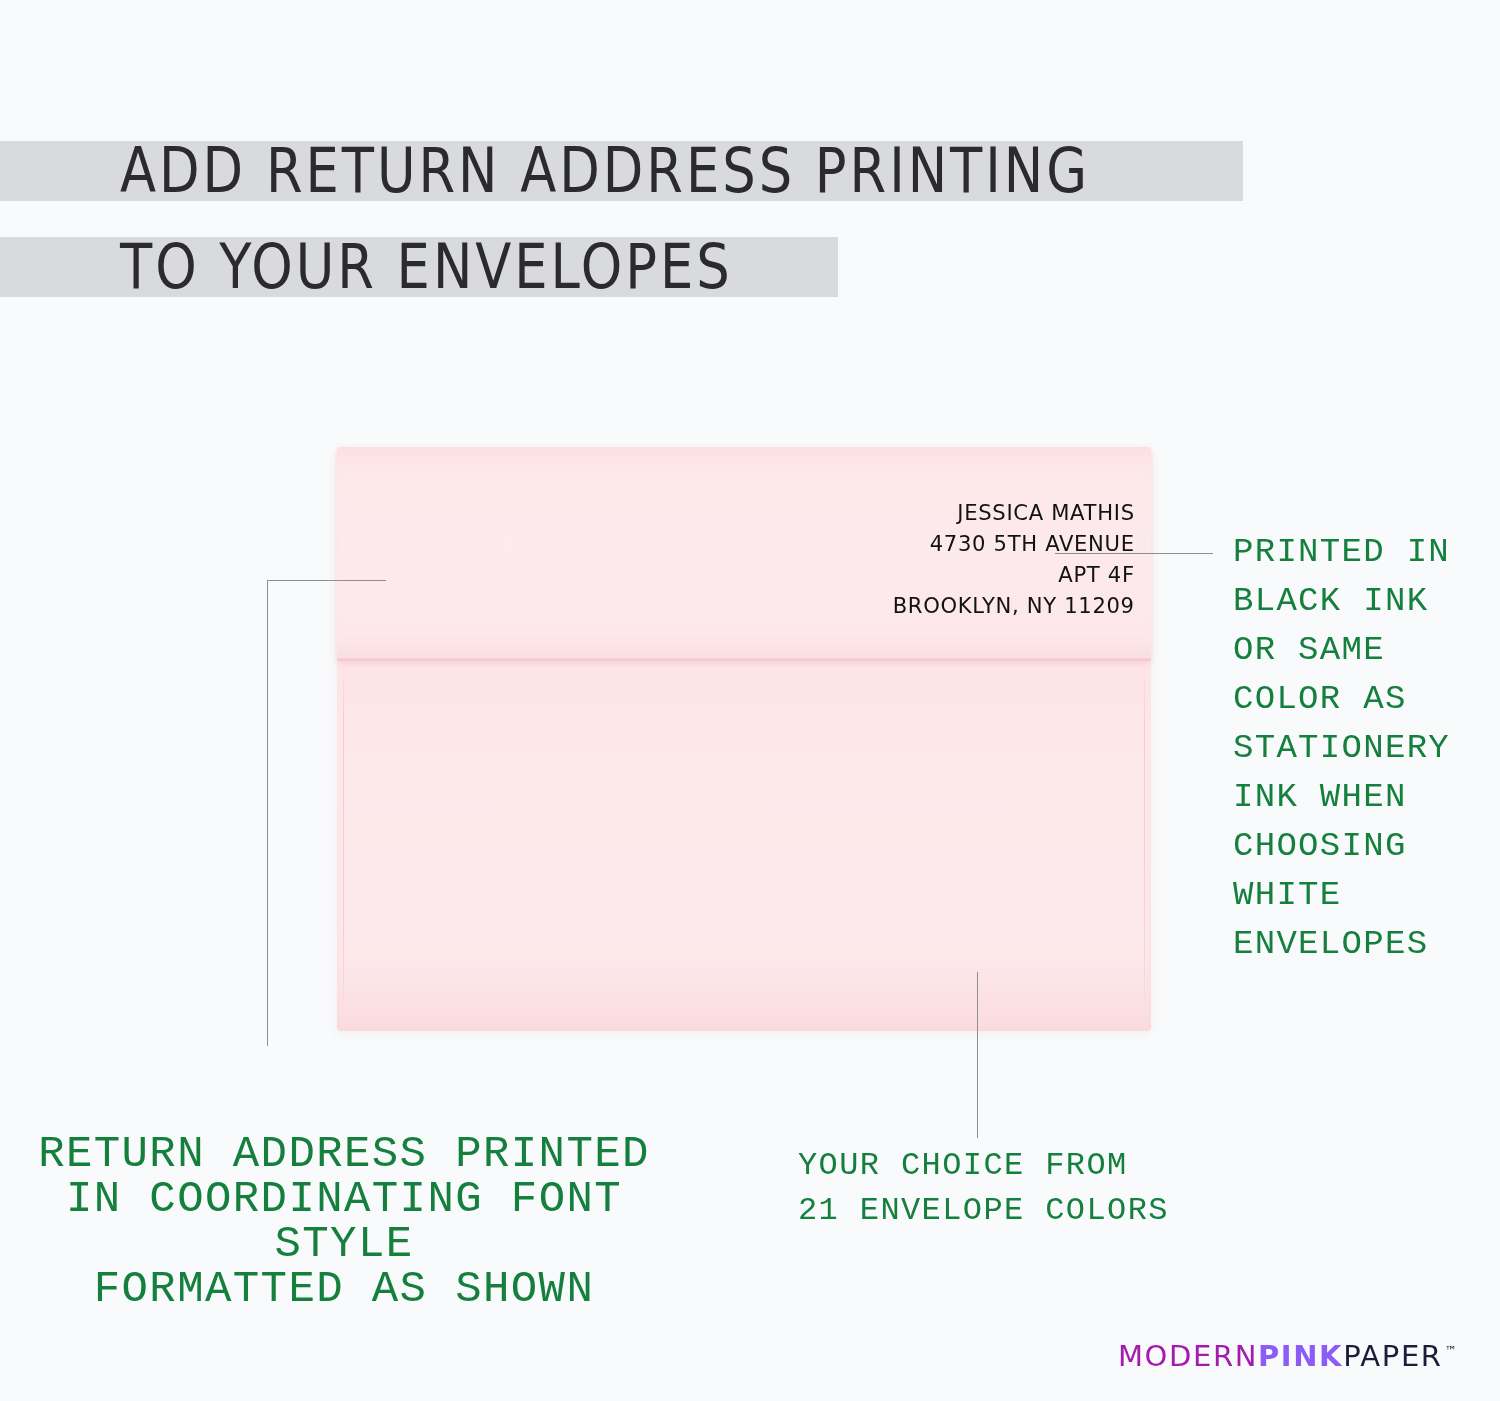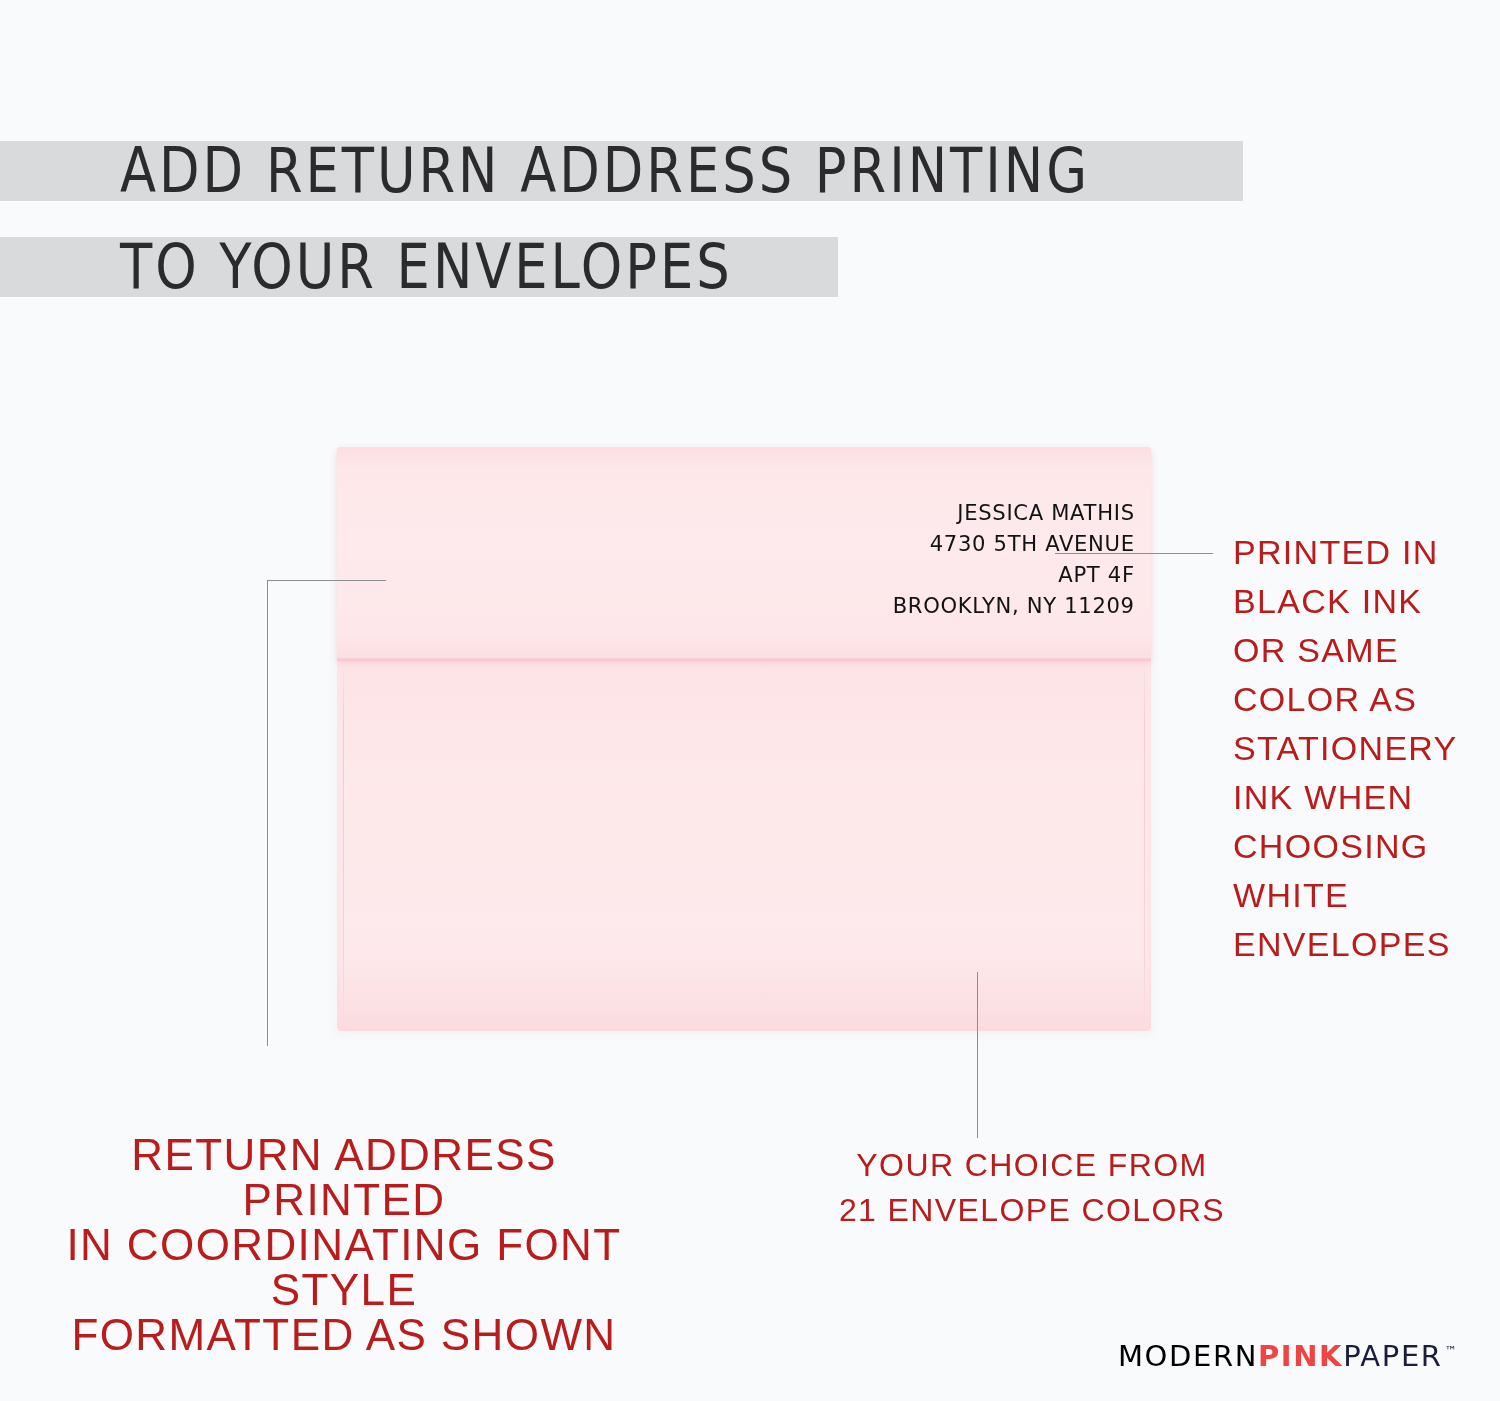--- a/index.html
+++ b/index.html
@@ -149,23 +149,23 @@
     z-index: 5;
   }
   .leader-left-h   { left: 267px;  top: 580px;  width: 119px; height: 1px; }
   .leader-left-v   { left: 267px;  top: 580px;  width: 1px;   height: 466px; }
   .leader-right-h  { left: 1055px; top: 553px;  width: 158px; height: 1px; }
   .leader-mid-v    { left: 977px;  top: 972px;  width: 1px;   height: 166px; }
 
   
   .caption {
     position: absolute;
-    font-family: Liberation Sans, sans-serif;
+    font-family: Liberation Mono, monospace;
     font-weight: 300;
-    color: #b91c1c;
+    color: #15803d;
     white-space: pre-line;
   }
   .caption-right {
     left: 1233px;
     top: 528px;
     width: 250px;
     font-size: 34px;
     line-height: 49px;
     letter-spacing: 1.3px;
     text-align: left;
@@ -173,42 +173,41 @@
   .caption-bottom-left {
     left: 30px;
     top: 1132px;
     width: 628px;
     font-size: 44px;
     line-height: 45px;
     letter-spacing: 1.4px;
     text-align: center;
   }
   .caption-bottom-mid {
-    left: 818px;
+    left: 798px;
     top: 1143px;
     width: 428px;
     font-size: 32px;
     line-height: 45px;
     letter-spacing: 1.4px;
-    text-align: center;
   }
 
   
   .logo {
     position: absolute;
     left: 1118px;
     top: 1334px;
     white-space: nowrap;
     font-family: "DejaVu Sans", "Liberation Sans", sans-serif;
     font-size: 29px;
     letter-spacing: 1.6px;
     line-height: 34px;
   }
-  .logo .lg-modern { color: #000000; font-weight: 400; margin-top: 44px; }
-  .logo .lg-pink   { color: #ef4444; font-weight: 700; }
+  .logo .lg-modern { color: #a21caf; font-weight: 400; margin-top: 44px; }
+  .logo .lg-pink   { color: #8b5cf6; font-weight: 700; }
   .logo .lg-paper  { color: #1c1c3c; font-weight: 400; }
   .logo .lg-tm {
     color: #1c1c3c;
     font-size: 12px;
     vertical-align: super;
     letter-spacing: 0;
     margin-left: 2px;
   }
 </style>
 </head>

